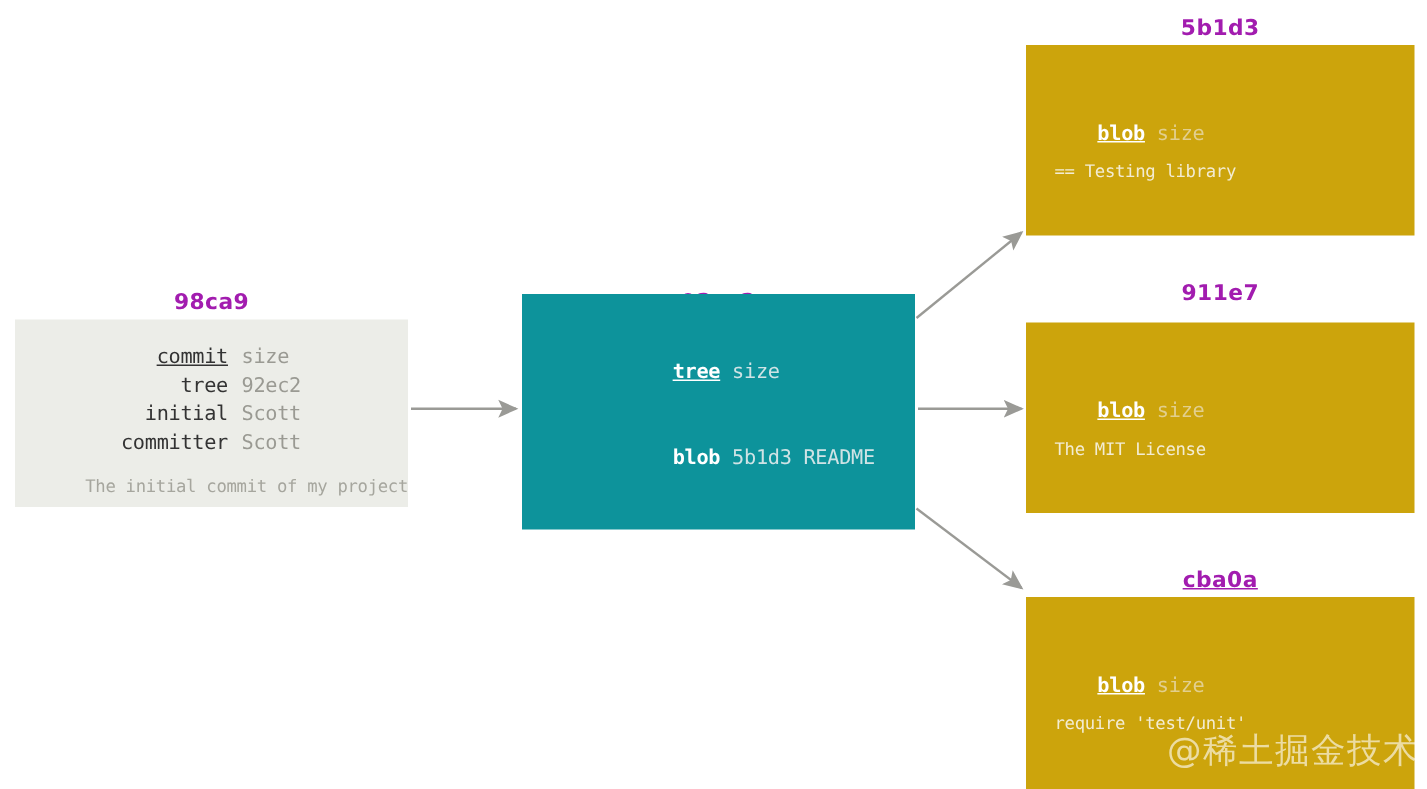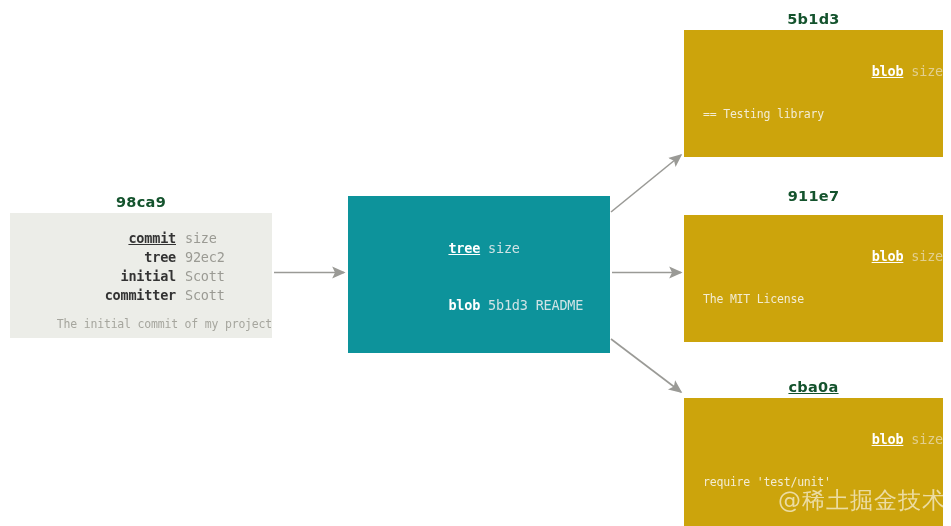--- a/index.html
+++ b/index.html
@@ -21,21 +21,21 @@
     height: 526px;
     background: #ffffff;
   }
 
   
   .node-title {
     position: absolute;
     font-family: "DejaVu Sans", "Liberation Sans", sans-serif;
     font-weight: bold;
     font-size: 14.5px;
-    color: #14532d;
+    color: #a21caf;
     letter-spacing: 0.3px;
     text-align: center;
     white-space: nowrap;
     user-select: none;
   }
 
   
   .obj-box {
     position: absolute;
     overflow: hidden;
@@ -59,24 +59,23 @@
   .kv-row {
     display: flex;
     align-items: baseline;
     font-size: 13.5px;
     line-height: 19px;
     white-space: pre;
   }
   .kv-row .k {
     width: 142px;
     text-align: right;
-    font-weight: bold;
+    font-weight: normal;
     color: #333333;
     letter-spacing: -0.2px;
-    padding-left: 24px;
   }
   .kv-row .k.underline {
     text-decoration: underline;
   }
   .kv-row .v {
     padding-left: 9px;
     color: #9a9a93;
     letter-spacing: -0.2px;
   }
   .commit-msg {
@@ -127,23 +126,23 @@
     left: 684px;
     width: 259px;
   }
   .blob-1 { top: 30px;  height: 127px; }
   .blob-2 { top: 215px; height: 127px; }
   .blob-3 { top: 398px; height: 128px; }
 
   .blob-head {
     position: absolute;
     left: 0;
-    top: 17px;
+    top: 35px;
     width: 100%;
-    text-align: right;
+    text-align: left;
     font-size: 13.5px;
     white-space: pre;
     letter-spacing: -0.2px;
   }
   .blob-head .k {
     font-weight: bold;
     color: #ffffff;
     text-decoration: underline;
   }
   .blob-head .v {

